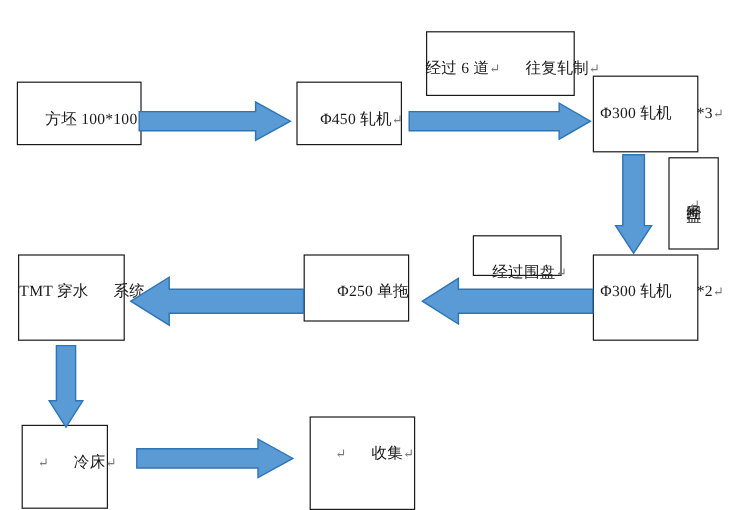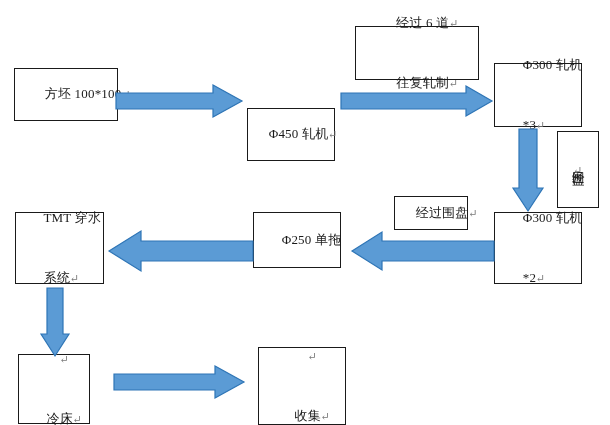--- a/index.html
+++ b/index.html
@@ -16,21 +16,21 @@
     height: 425px;
     background: #ffffff;
     overflow: hidden;
   }
   .node {
     position: absolute;
     box-sizing: border-box;
     border: 1px solid #1a1a1a;
     background: #ffffff;
     display: flex;
-    flex-direction: column;
+    flex-direction: row;
     justify-content: center;
     color: #1a1a1a;
     font-size: 13px;
     line-height: 1.55;
     letter-spacing: 0.2px;
   }
   .node .line {
     white-space: pre;
   }
   .node.center .line { text-align: center; }
@@ -59,21 +59,21 @@
 <body>
 
 <div id="canvas">
 
   <div class="node lead" style="left:14px; top:68px; width:104px; height:53px;">
     <div class="line">
       <span>方坯 100*100</span><span class="pilcrow">↵</span>
     </div>
   </div>
 
-  <div class="node center" style="left:247px; top:68px; width:88px; height:53px;margin-top:40px;">
+  <div class="node center" style="left:247px; top:68px; width:88px; height:53px;">
     <div class="line">
       <span>Φ450 轧机</span><span class="pilcrow">↵</span>
     </div>
   </div>
 
   <div class="node center" style="left:355px; top:26px; width:124px; height:54px;">
     <div class="line">
       <span>经过 6 道</span><span class="pilcrow">↵</span>
     </div>
     <div class="line">

